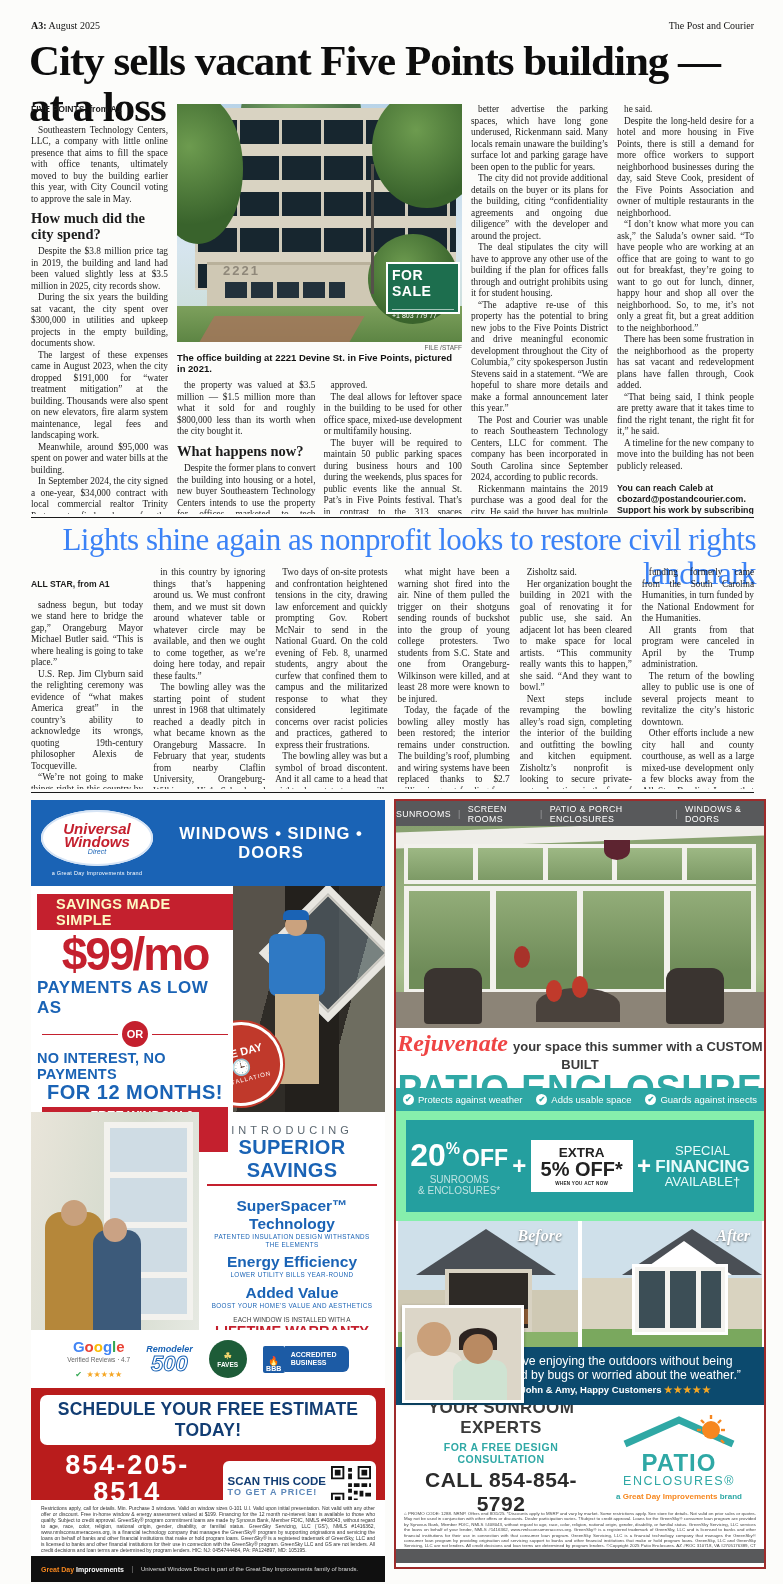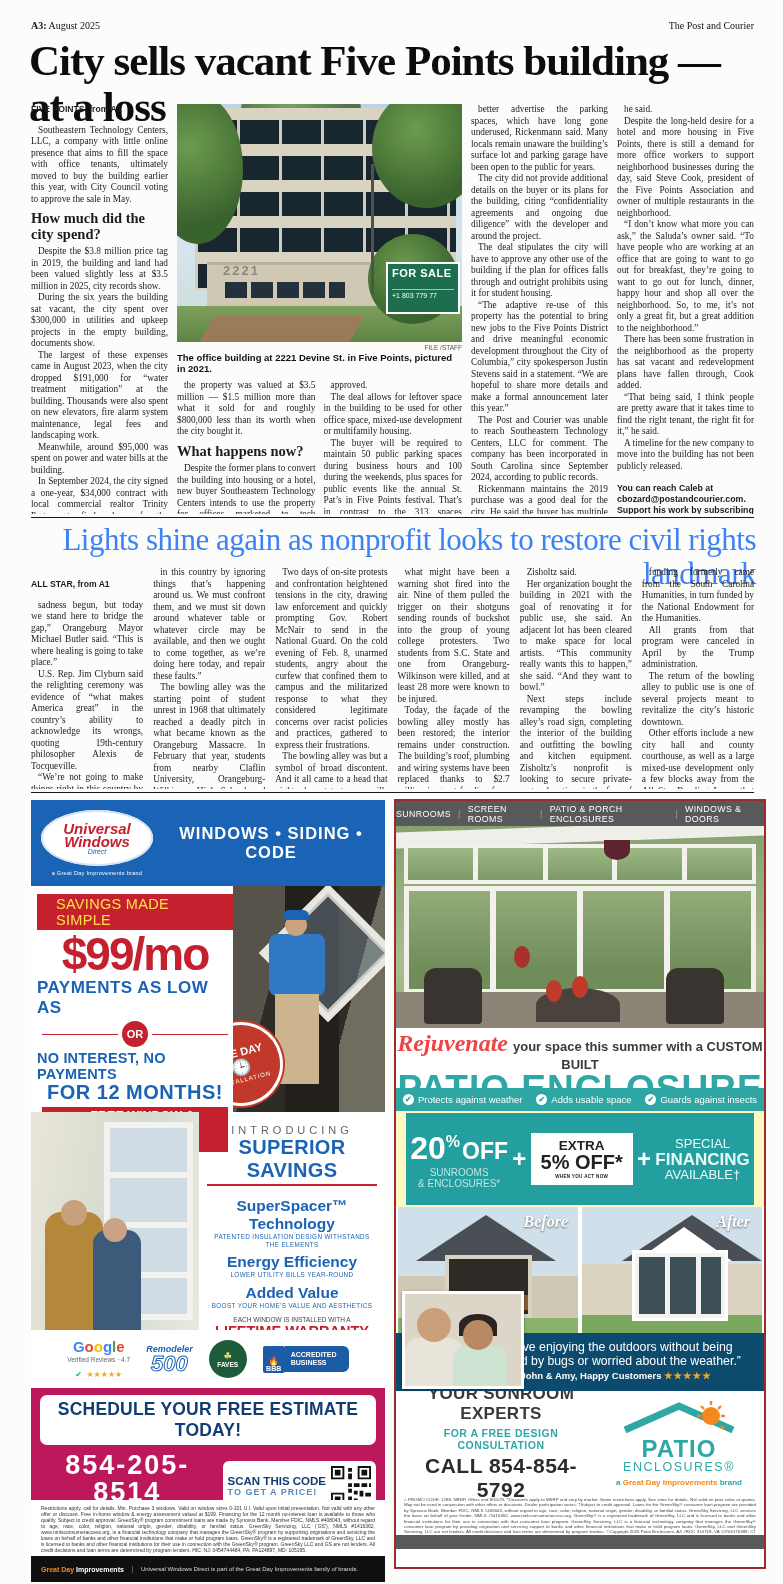--- a/index.html
+++ b/index.html
@@ -49,21 +49,21 @@
           transform:skewX(-30deg);opacity:.8;}
   .b-tree{position:absolute;border-radius:50%;background:radial-gradient(circle at 40% 35%,#6d9b4f,#39632c 70%);}
   .t1{left:-24px;top:-10px;width:90px;height:150px;}
   .t2{right:-20px;top:-16px;width:110px;height:120px;}
   .t3{right:4px;bottom:18px;width:90px;height:90px;}
   .t4{left:64px;top:-30px;width:120px;height:70px;opacity:.85;}
   .b-pole{position:absolute;right:88px;top:60px;width:3px;height:130px;background:#55504a;}
   .b-sign{position:absolute;right:2px;bottom:28px;width:74px;height:52px;background:#1d6e4e;
           border:2px solid #fff;color:#fff;font-family:"Liberation Sans",sans-serif;
           padding:3px 4px;box-sizing:border-box;}
-  .b-sign-t{font-size:11px;font-weight:bold;letter-spacing:.5px;}
+  .b-sign-t{font-size:14px;font-weight:bold;letter-spacing:.5px;}
   .b-sign-ph{font-size:7px;margin-top:10px;border-top:1px solid rgba(255,255,255,.6);padding-top:2px;}
   .credit{font-family:"Liberation Sans",sans-serif;font-size:6.5px;color:#555;text-align:right;margin:2px 0 1px;}
   .caption{font-family:"Liberation Sans",sans-serif;font-weight:bold;font-size:9.5px;line-height:11px;
            color:#111;margin-bottom:6px;}
   .subcols{display:flex;gap:8px;flex:1;overflow:hidden;}
   .subcols .col{flex:1;}
   
   .sans{font-family:"Liberation Sans","DejaVu Sans",sans-serif;}
   
   .uwd{position:absolute;top:800px;left:31px;width:354px;height:782px;display:flex;flex-direction:column;
@@ -71,21 +71,21 @@
   .uwd-head{background:#1a63b5;height:86px;display:flex;align-items:center;padding:0 10px;gap:14px;box-sizing:border-box;}
   .uwd-logo-wrap{display:flex;flex-direction:column;align-items:center;}
   .uwd-oval{background:#fff;border-radius:50%;width:112px;height:56px;display:flex;flex-direction:column;
             align-items:center;justify-content:center;box-shadow:0 0 0 2px #d6e4f5 inset;}
   .uwd-oval .l1,.uwd-oval .l2{color:#c4202e;font-weight:bold;font-style:italic;font-size:15px;line-height:13px;}
   .uwd-oval .l3{color:#1a63b5;font-size:7px;font-style:italic;}
   .uwd-brandline{color:#fff;font-size:5.5px;margin-top:4px;letter-spacing:.3px;}
   .uwd-tag{color:#fff;font-weight:bold;font-size:16.5px;letter-spacing:1px;flex:1;text-align:center;}
   .uwd-promo{height:226px;display:flex;position:relative;background:#fff;}
   .uwd-promo-left{width:202px;padding:8px 0 0 6px;display:flex;flex-direction:column;align-items:center;box-sizing:border-box;}
-  .red-banner{background:#c4202e;color:#fde047;font-weight:normal;font-size:14.5px;padding:2px 19px;letter-spacing:.3px;}
+  .red-banner{background:#c4202e;color:#fef9c3;font-weight:bold;font-size:14.5px;padding:2px 19px;letter-spacing:.3px;}
   .price{color:#c4202e;font-weight:bold;font-size:46px;line-height:48px;letter-spacing:-2px;}
   .paylow{color:#1a63b5;font-weight:bold;font-size:17px;letter-spacing:.5px;}
   .or-row{display:flex;align-items:center;width:95%;margin:3px 0;}
   .or-row .line{flex:1;border-top:1.5px solid #c4202e;}
   .or-circ{background:#c4202e;color:#fff;font-weight:bold;font-size:11px;border-radius:50%;
            width:26px;height:26px;display:flex;align-items:center;justify-content:center;margin:0 4px;}
   .noint1{color:#1a63b5;font-weight:bold;font-size:14.5px;letter-spacing:.2px;}
   .noint2{color:#1a63b5;font-weight:bold;font-size:20px;letter-spacing:.5px;line-height:20px;}
   .plus-banner{background:#c4202e;color:#fff;margin-top:5px;padding:3px 8px;display:flex;align-items:center;gap:6px;}
   .plus-script{font-family:"Liberation Serif",serif;font-style:italic;font-weight:bold;font-size:19px;}
@@ -137,21 +137,21 @@
   .rem-n{font-weight:bold;font-size:22px;line-height:20px;-webkit-text-stroke:1px #1a63b5;color:#fff;text-shadow:0 0 0 #fff;}
   .faves{width:38px;height:38px;border-radius:50%;background:#1d5c38;color:#fff;display:flex;flex-direction:column;
          align-items:center;justify-content:center;font-size:6.5px;font-weight:bold;}
   .faves .tree{font-size:9px;color:#f5d76e;}
   .bbb{display:flex;align-items:center;}
   .bbb-ico{background:#1c5ba5;color:#fff;font-weight:bold;font-size:7px;width:22px;height:26px;
            display:flex;flex-direction:column;align-items:center;justify-content:flex-end;border-radius:2px;padding-bottom:1px;}
   .bbb-ico .torch{font-size:9px;line-height:8px;}
   .bbb-lbl{background:#1c5ba5;color:#fff;font-weight:bold;font-size:7px;line-height:8px;padding:5px 6px;
            border-radius:0 6px 6px 0;width:52px;}
-  .uwd-cta{background:#be185d;height:112px;box-sizing:border-box;padding:7px 9px 4px;}
+  .uwd-cta{background:#b91c1c;height:112px;box-sizing:border-box;padding:7px 9px 4px;}
   .cta-banner{background:#fff;border-radius:7px;color:#123d73;font-weight:bold;font-size:17.5px;
               text-align:center;padding:4px 0;letter-spacing:.2px;}
   .cta-row{display:flex;align-items:center;margin-top:7px;gap:8px;}
   .cta-left{flex:1;text-align:center;}
   .cta-phone{color:#fff;font-weight:bold;font-size:27px;letter-spacing:2px;line-height:27px;}
   .cta-url{color:#cfe2f7;font-size:9.5px;letter-spacing:1.5px;margin-top:2px;}
   .scanbox{background:#fff;border-radius:6px;display:flex;align-items:center;gap:5px;padding:5px 5px;}
   .scan-txt .s1{color:#123d73;font-weight:bold;font-size:11.5px;line-height:12px;}
   .scan-txt .s2{color:#5b87b9;font-weight:bold;font-size:9px;letter-spacing:1px;}
   .qr{width:40px;height:40px;}
@@ -183,21 +183,21 @@
   .hang{position:absolute;left:208px;top:14px;width:26px;height:20px;border-radius:0 0 50% 50%;background:#5d2430;}
   .p-band{height:60px;background:#fff;text-align:center;padding-top:2px;box-sizing:border-box;overflow:hidden;}
   .band-l1{font-size:13px;color:#3b3b3b;font-weight:bold;}
   .rejuv{font-family:"Liberation Serif",serif;font-style:italic;color:#ef4444;font-size:24px;font-weight:bold;margin-right:5px;}
   .band-l2{color:#2fa8a5;font-weight:bold;font-size:37px;letter-spacing:1px;line-height:34px;}
   .p-checks{height:23px;background:#2ea7a4;display:flex;align-items:center;justify-content:space-around;
             color:#fff;font-size:9.5px;}
   .chk-item{display:flex;align-items:center;gap:4px;}
   .chk-c{width:11px;height:11px;border-radius:50%;background:#fff;color:#2ea7a4;font-size:8px;font-weight:bold;
          display:flex;align-items:center;justify-content:center;}
-  .p-offers-wrap{padding:2px 10px;background:#fef9c3;}
+  .p-offers-wrap{padding:9px 10px;background:#86efac;}
   .p-offers{background:#249f9f;height:92px;display:flex;align-items:center;justify-content:space-evenly;color:#fff;}
   .off1{text-align:center;}
   .off1-main{font-weight:bold;line-height:26px;}
   .off1-num{font-size:32px;}
   .off1-pct{font-size:16px;vertical-align:12px;}
   .off1-off{font-size:23px;margin-left:2px;}
   .off1-sub{color:#bfe3e2;font-size:10px;line-height:11px;}
   .off-plus{font-size:24px;font-weight:bold;}
   .off2{background:#fff;color:#222;text-align:center;padding:6px 10px;}
   .off2-1{font-weight:bold;font-size:13.5px;line-height:13px;}
@@ -217,21 +217,21 @@
   .ba-porch{position:absolute;left:26%;top:38%;width:44%;height:44%;background:#2e2a26;border:4px solid #d8d2c2;}
   .ba-rail{position:absolute;left:24%;top:70%;width:48%;height:12%;background:#8a5a33;}
   .ba-sun{position:absolute;left:28%;top:34%;width:50%;height:52%;background:#f4f3ef;
           border:3px solid #fff;}
   .ba-sun:after{content:"";position:absolute;inset:4px;
           background:repeating-linear-gradient(90deg,#3c4e56 0 26px,#f4f3ef 26px 31px);}
   .ba-gable{position:absolute;left:30%;top:16%;width:0;height:0;border-left:48px solid transparent;
           border-right:48px solid transparent;border-bottom:34px solid #fff;}
   .ba-label{position:absolute;top:6px;font-family:"Liberation Serif",serif;font-style:italic;font-weight:bold;
             color:#fff;font-size:16px;text-shadow:0 1px 2px rgba(0,0,0,.55);}
-  .ba-before .ba-label{right:10px;} .ba-after .ba-label{right:12px;}
+  .ba-before .ba-label{right:16px;} .ba-after .ba-label{right:12px;}
   .p-testi{height:58px;background:#0c4a6e;position:relative;color:#fff;box-sizing:border-box;
            padding:7px 8px 0 68px;}
   .t-couple{position:absolute;left:6px;bottom:2px;width:116px;height:92px;background:#dcd6c8;
             border:3px solid #fff;box-shadow:0 1px 3px rgba(0,0,0,.3);overflow:hidden;}
   .tc-h1{position:absolute;left:12px;top:14px;width:34px;height:34px;border-radius:50%;background:#caa07a;}
   .tc-b1{position:absolute;left:0px;top:44px;width:58px;height:48px;border-radius:14px 14px 0 0;background:#e8e4da;}
   .tc-h2{position:absolute;left:58px;top:26px;width:30px;height:30px;border-radius:50%;background:#b98a62;}
   .tc-hair{position:absolute;left:54px;top:20px;width:38px;height:22px;border-radius:50% 50% 0 0;background:#2c2320;}
   .tc-b2{position:absolute;left:48px;top:52px;width:54px;height:40px;border-radius:12px 12px 0 0;background:#cfe3d2;}
   .t-quote{font-size:12.3px;line-height:14px;text-align:center;}
@@ -368,21 +368,21 @@
   <div class="uwd">
     <div class="uwd-head">
       <div class="uwd-logo-wrap">
         <div class="uwd-oval">
           <span class="l1">Universal</span>
           <span class="l2">Windows</span>
           <span class="l3">Direct</span>
         </div>
         <span class="uwd-brandline">a Great Day Improvements brand</span>
       </div>
-      <div class="uwd-tag">WINDOWS • SIDING • CODE</div>
+      <div class="uwd-tag">WINDOWS • SIDING • DOORS</div>
     </div>
 
     <div class="uwd-promo">
       <div class="uwd-promo-left">
         <div class="red-banner">SAVINGS MADE SIMPLE</div>
         <div class="price">$99/mo</div>
         <div class="paylow">PAYMENTS AS LOW AS</div>
         <div class="or-row">
           <span class="line"></span>
           <span class="or-circ">OR</span>

